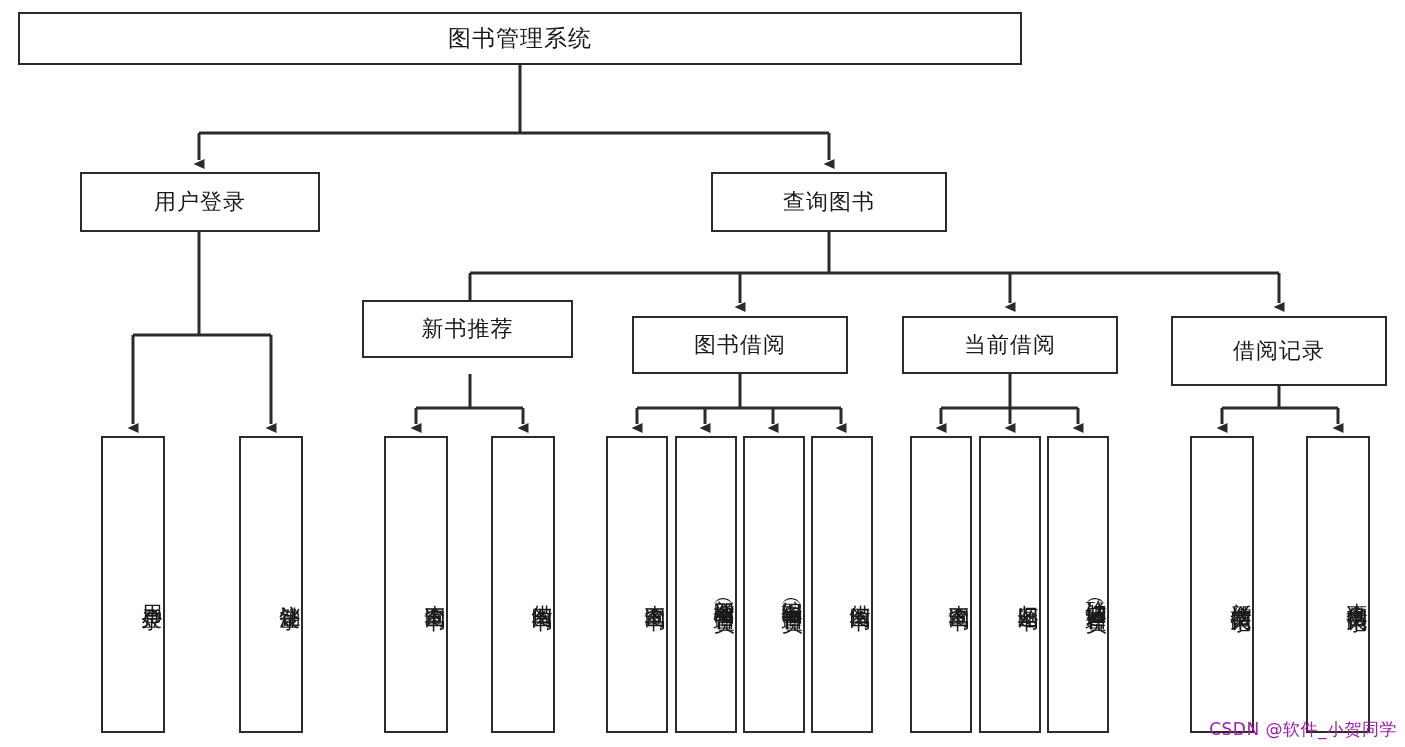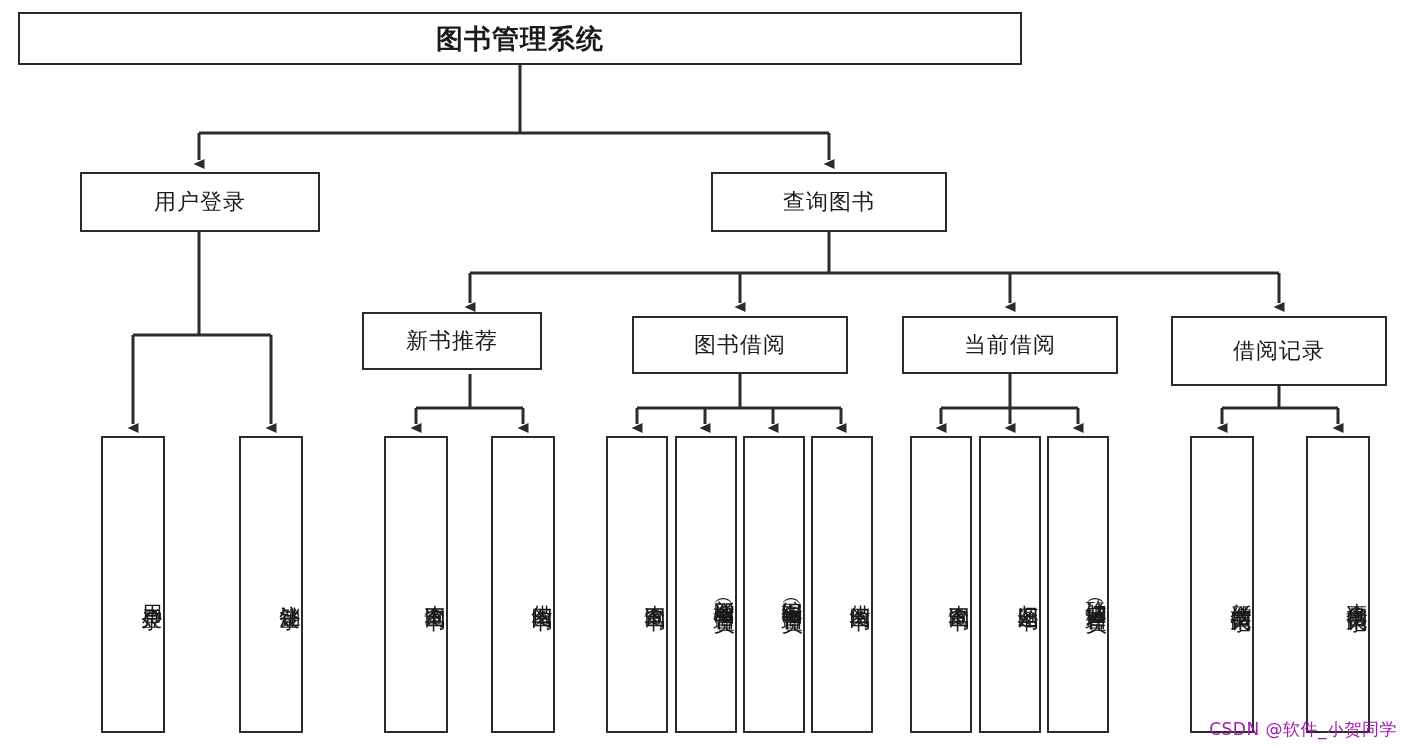--- a/index.html
+++ b/index.html
@@ -32,22 +32,21 @@
     display: flex;
     align-items: center;
     justify-content: center;
     color: #1a1a1a;
   }
   .node.h {
     font-size: 22px;
     letter-spacing: 1px;
   }
   .node.root {
-    font-size: 27px;
-    font-weight: bold;
+    font-size: 23px;
   }
   .node.v {
     writing-mode: vertical-rl;
     text-orientation: upright;
     font-size: 21px;
     letter-spacing: 2px;
     padding-top: 14px;
     align-items: flex-start;
     justify-content: center;
     line-height: 1.05;
@@ -127,21 +126,21 @@
   </div>
 
   <div class="node h" style="left:80px; top:172px; width:240px; height:60px;">
     <span>用户登录</span>
   </div>
 
   <div class="node h" style="left:711px; top:172px; width:236px; height:60px;">
     <span>查询图书</span>
   </div>
 
-  <div class="node h" style="left:362px; top:312px; width:180px; height:58px;">
+  <div class="node h" style="left:362px; top:300px; width:211px; height:58px;">
     <span>新书推荐</span>
   </div>
 
   <div class="node h" style="left:632px; top:316px; width:216px; height:58px;">
     <span>图书借阅</span>
   </div>
 
   <div class="node h" style="left:902px; top:316px; width:216px; height:58px;">
     <span>当前借阅</span>
   </div>

